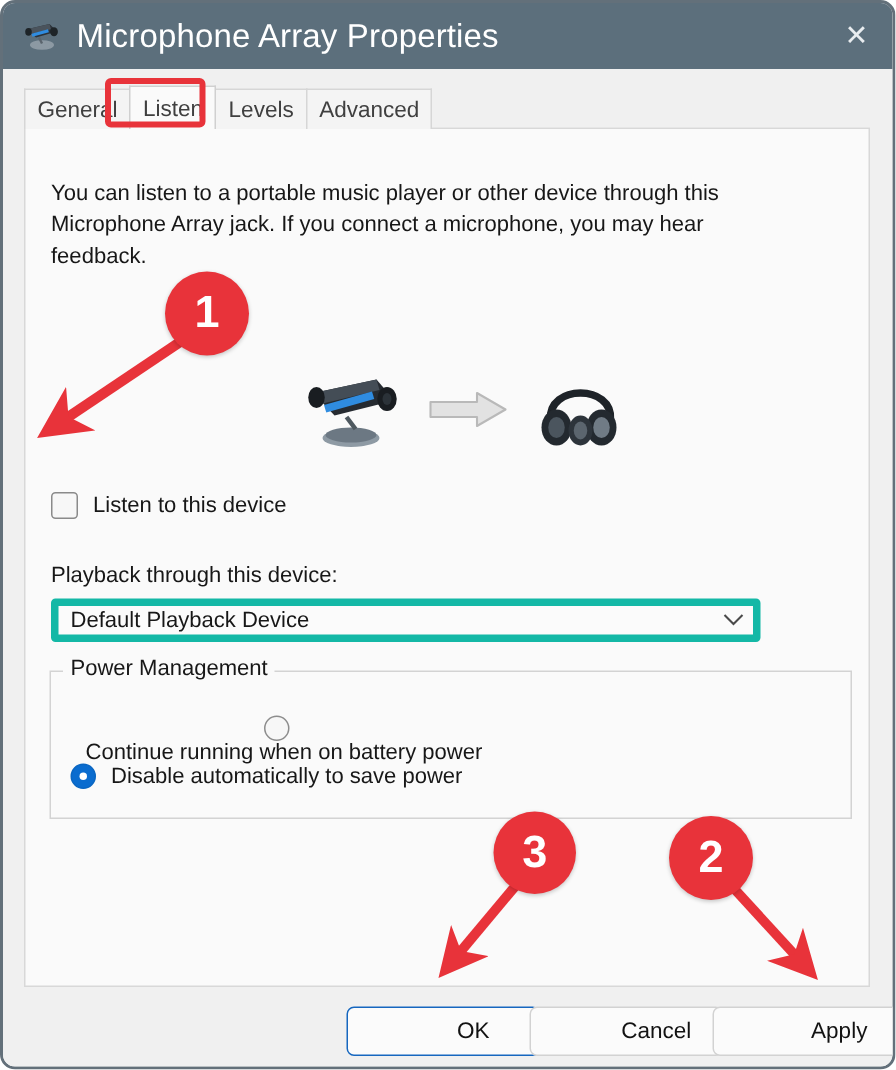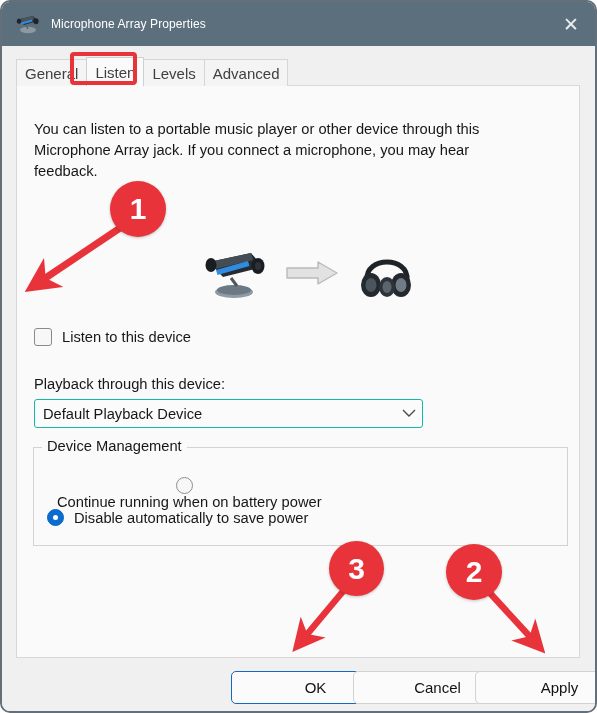--- a/index.html
+++ b/index.html
@@ -40,21 +40,21 @@
   }
   #title-icon {
     width: 26px;
     height: 22px;
     margin-left: 13px;
     margin-right: 10px;
     flex: none;
   }
   #title-text {
     color: #ffffff;
-    font-size: 12px;
+    font-size: 22px;
     letter-spacing: 0.1px;
     font-family: "Liberation Sans", sans-serif;
     white-space: nowrap;
   }
   #close-button {
     position: absolute;
     right: 0; top: 0;
     width: 48px;
     height: 44px;
     display: flex;
@@ -174,25 +174,25 @@
     position: absolute;
     left: 17px;
     top: 290px;
     font-size: 14.7px;
     color: #171717;
   }
   #playback-combo {
     position: absolute;
     left: 17px;
     top: 313px;
-    width: 389px;
+    width: 473px;
     height: 29px;
     box-sizing: border-box;
     background: #fbfbfb;
-    border: 1px solid #14b8a6;
+    border: 5px solid #14b8a6;
     border-radius: 3px;
     display: flex;
     align-items: center;
     cursor: default;
   }
   #playback-value {
     margin-left: 8px;
     font-size: 14.7px;
     color: #171717;
     flex: 1;
@@ -396,21 +396,21 @@
       <div id="playback-combo">
         <div id="playback-value">Default Playback Device</div>
         <div id="playback-chevron">
           <svg width="14" height="9" viewBox="0 0 14 9">
             <path d="M1 1 L7 7 L13 1" stroke="#4a4a4a" stroke-width="1.4" fill="none"></path>
           </svg>
         </div>
       </div>
 
       <div id="power-group"></div>
-      <div id="power-legend">Device Management</div>
+      <div id="power-legend">Power Management</div>
 
       <div class="radio-row" id="radio-row-0">
         <div class="radio-mark"></div>
         <div class="radio-label">Continue running when on battery power</div>
       </div>
       <div class="radio-row" id="radio-row-1">
         <div class="radio-mark on"></div>
         <div class="radio-label">Disable automatically to save power</div>
       </div>
 

